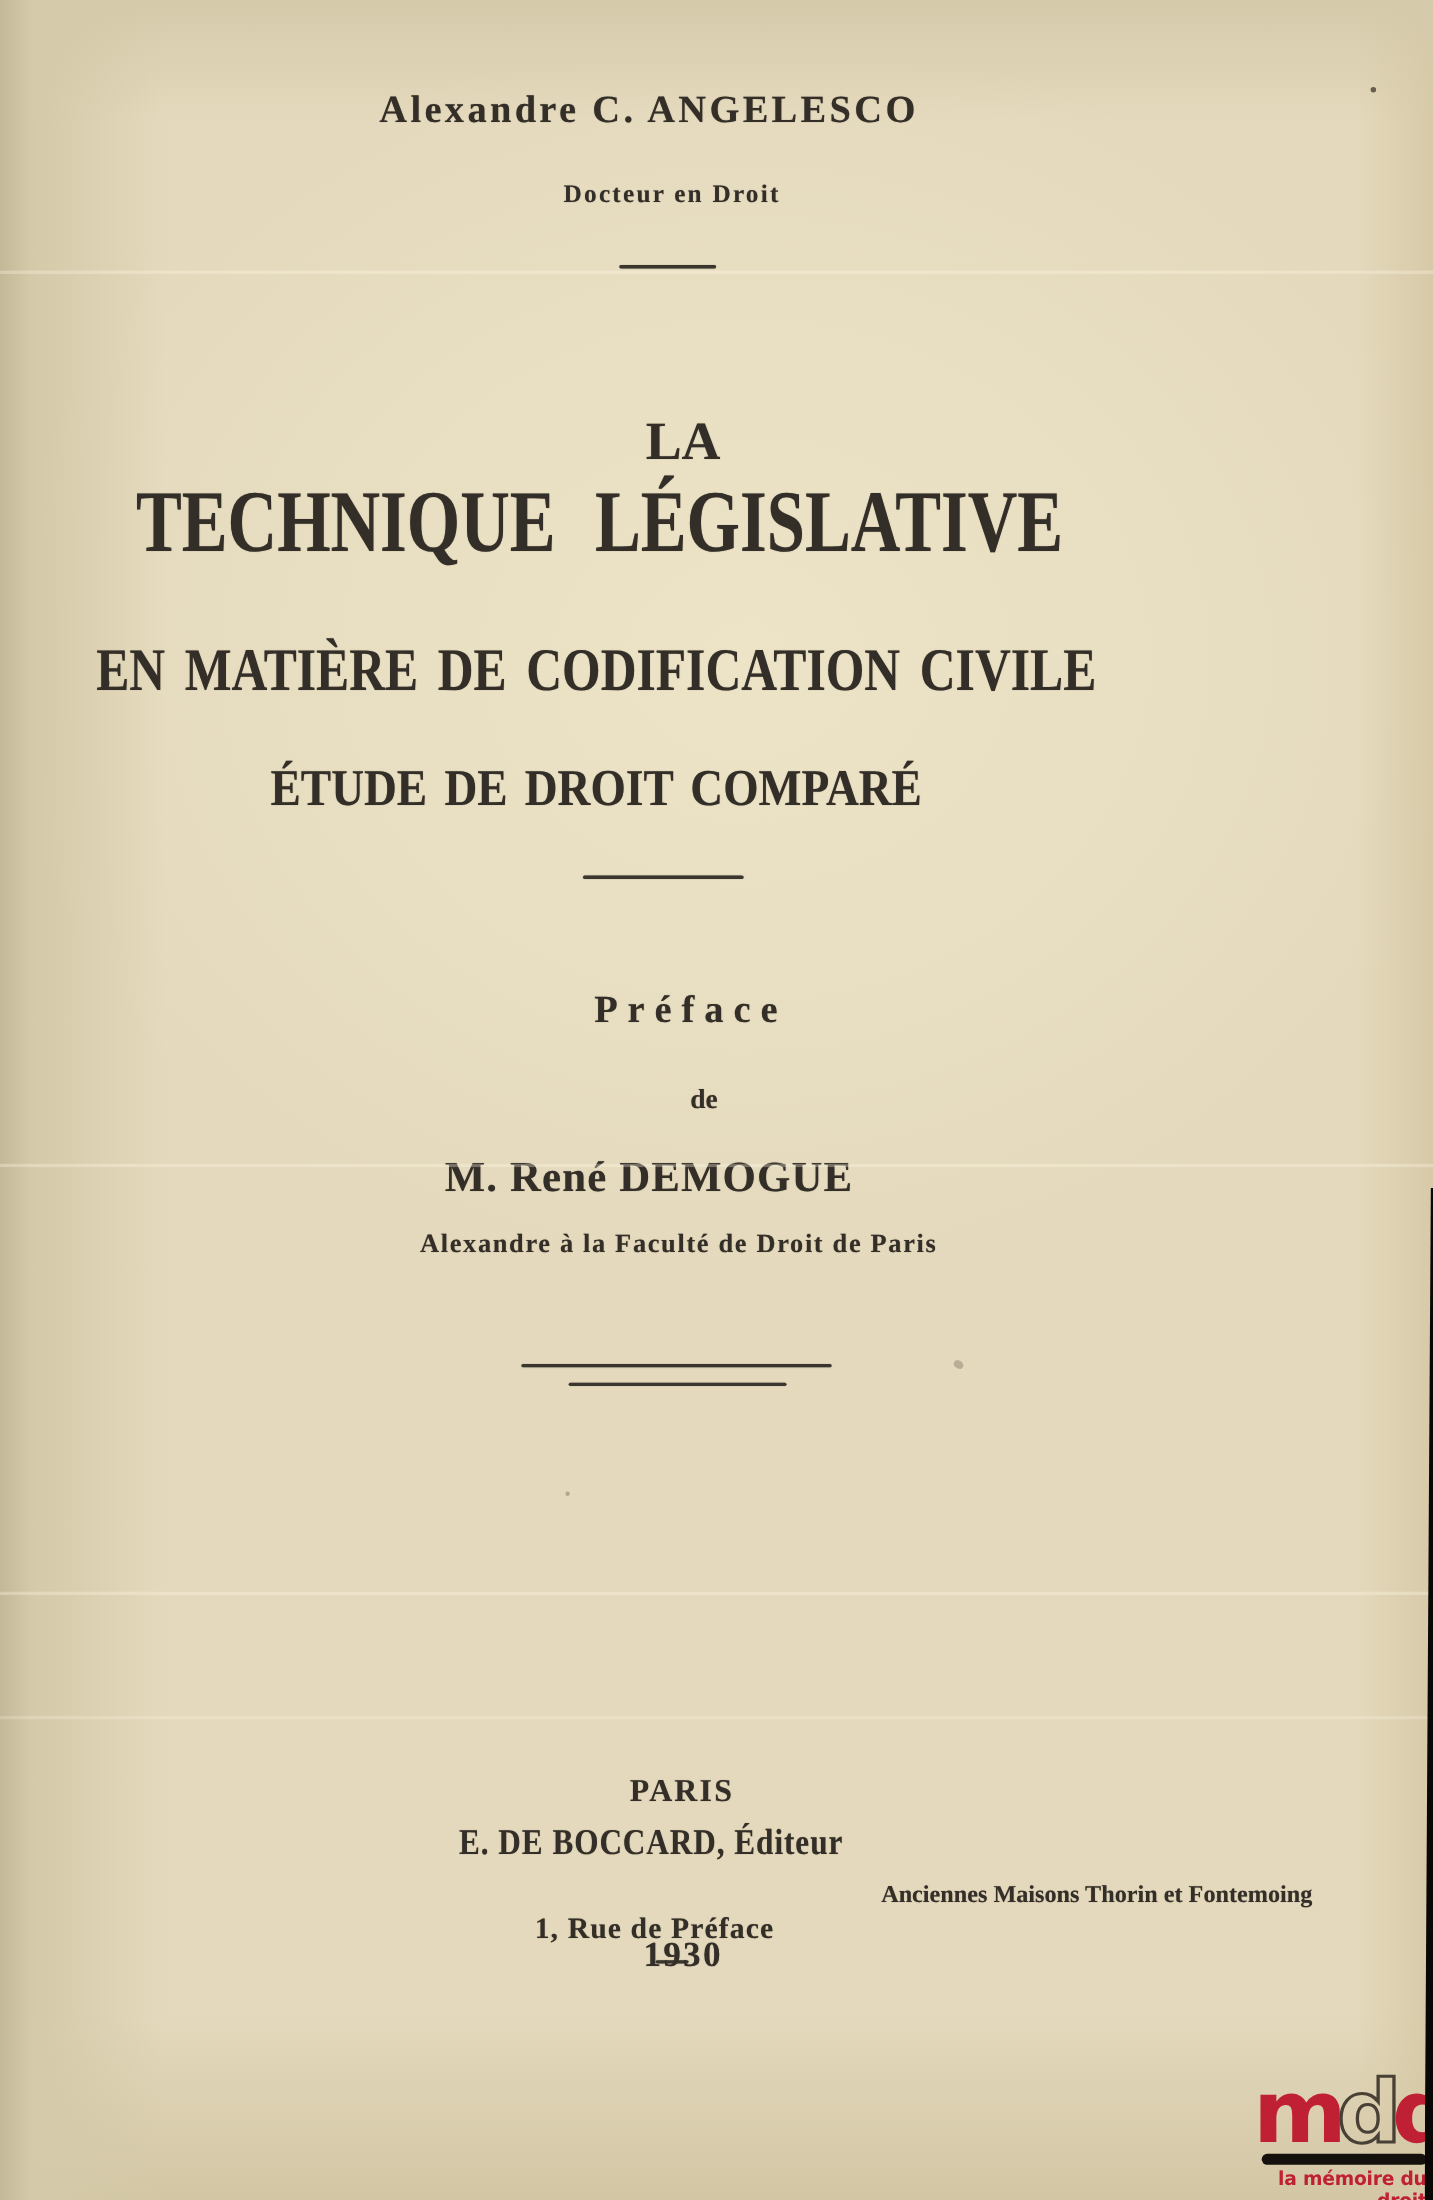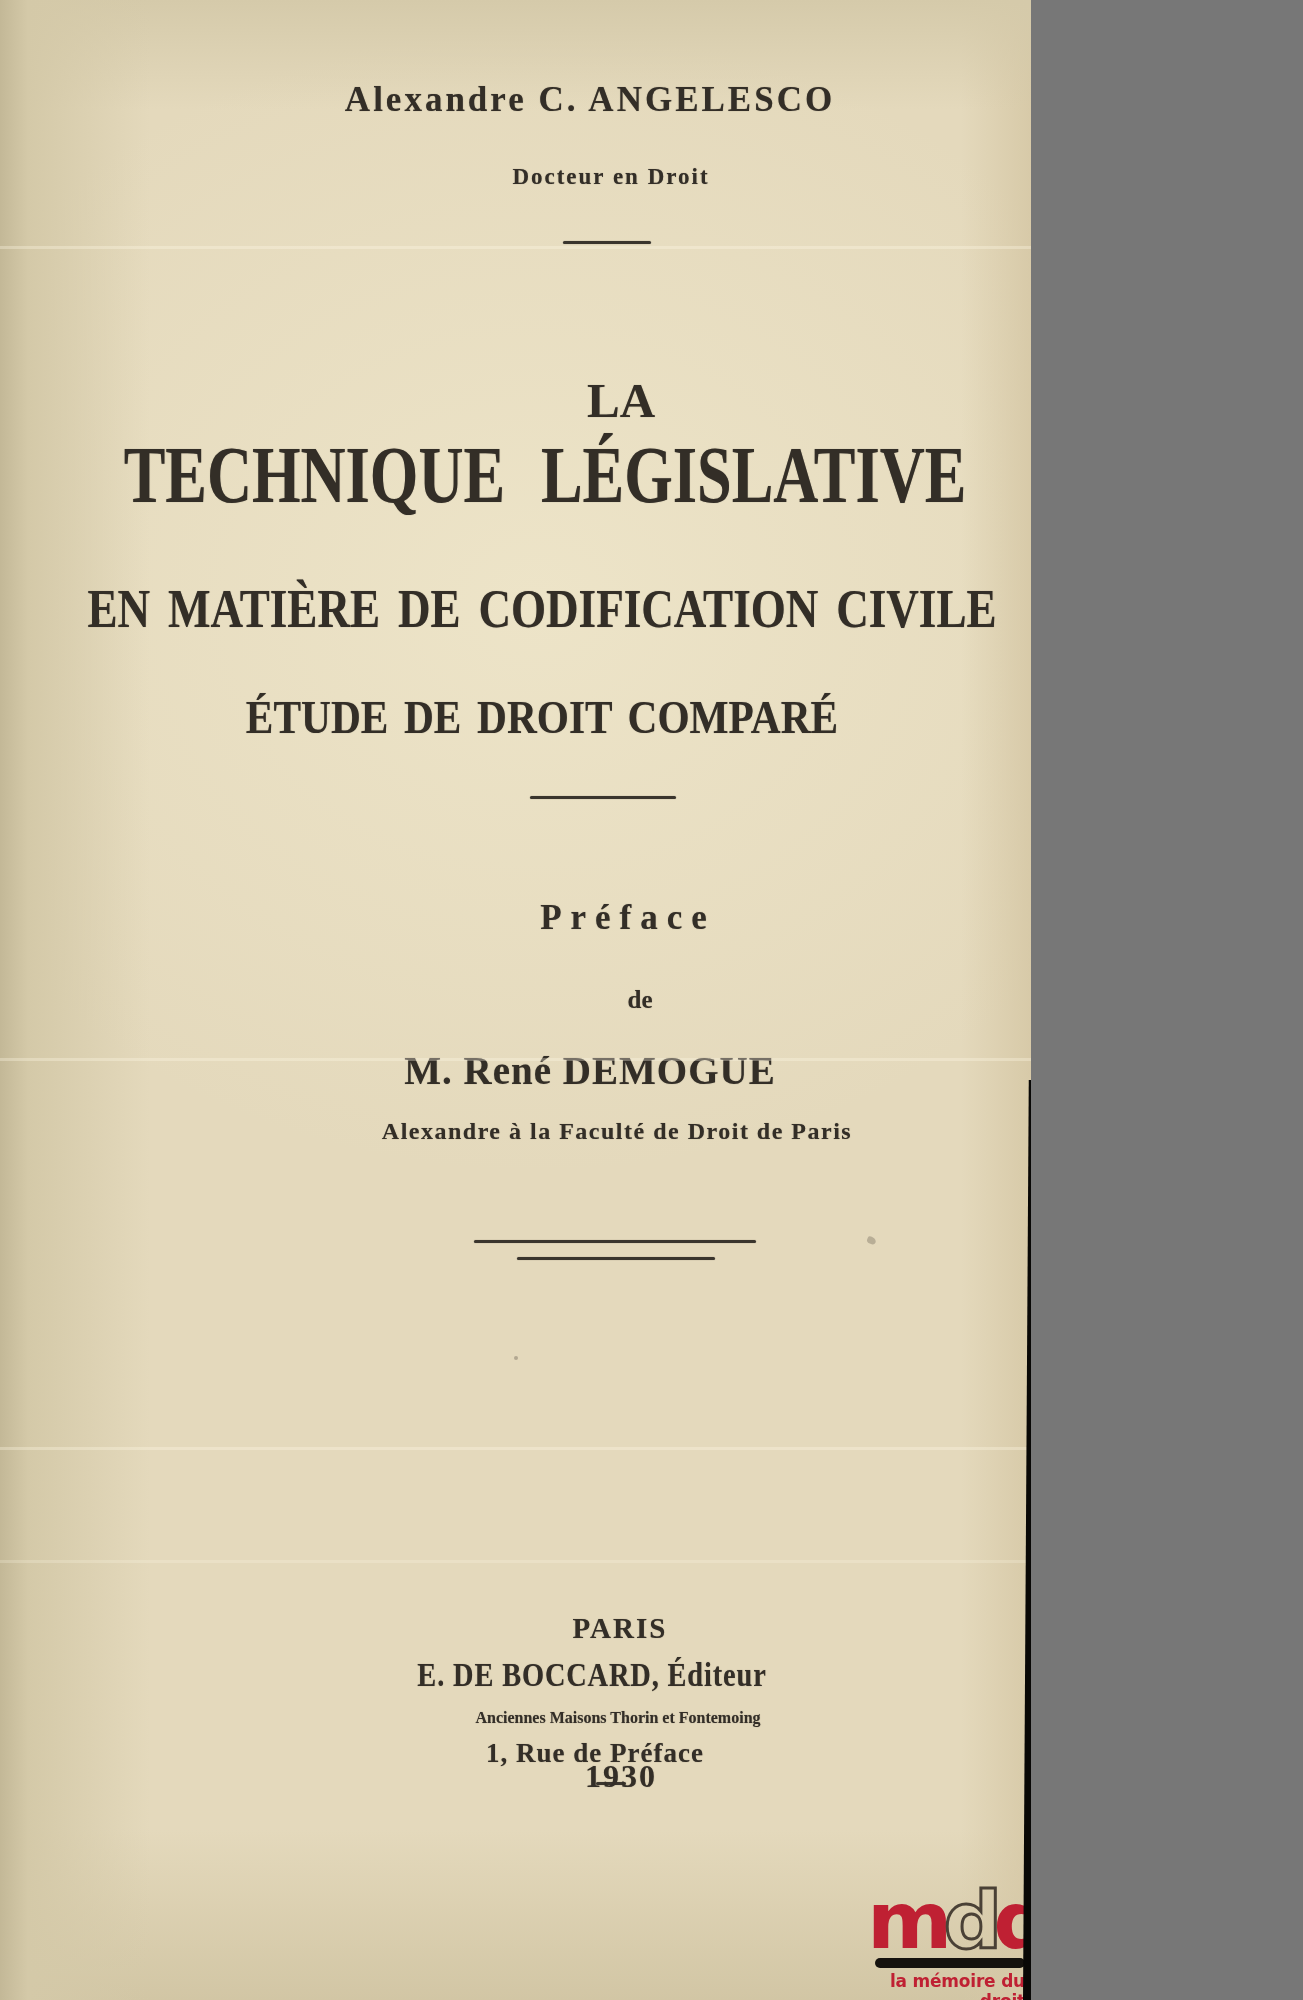--- a/index.html
+++ b/index.html
@@ -1,18 +1,18 @@
 <!DOCTYPE html>
 <html><head>
 <meta charset="utf-8">
 <style>
   html,body{margin:0;padding:0;background:#777;}
   #page{
     position:relative;
-    width:1031px;height:2000px;
+    width:1303px;height:2000px;
     overflow:hidden;
     font-family:"Liberation Serif", serif;
     color:#332e27;
     background-color:#e4d9bc;
     background-image:
       linear-gradient(90deg, #c3b897 0px, #d4c9a8 28px, rgba(212,201,168,0) 150px),
       linear-gradient(180deg, #d5caaa 0px, rgba(213,202,170,0) 110px),
       linear-gradient(270deg, rgba(214,200,166,.9) 0px, rgba(214,200,166,0) 70px),
       linear-gradient(0deg, rgba(208,196,162,.9) 0px, rgba(208,196,162,0) 170px),
       radial-gradient(ellipse 950px 800px at 52% 30%, #ede4c8 0%, rgba(237,228,200,0) 72%);
@@ -64,21 +64,21 @@
   <div class="ln" style="top:898px;--dx:53px;font-size:35px;letter-spacing:9px;">Préface</div>
   <div class="ln" style="top:986px;--dx:65px;font-size:25px;">de</div>
   <div class="ln" style="top:1048px;--dx:15px;font-size:39px;letter-spacing:1px;">M. René DEMOGUE</div>
   <div class="ln" style="top:1118px;--dx:42px;font-size:24px;letter-spacing:1.5px;">Alexandre à la Faculté de Droit de Paris</div>
 
   <div class="rule" style="top:1240px;left:474px;width:282px;"></div>
   <div class="rule" style="top:1257px;left:517px;width:198px;height:2.5px;"></div>
 
   <div class="ln" style="top:1612px;--dx:45px;font-size:29px;letter-spacing:2px;">PARIS</div>
   <div class="ln" style="top:1657px;--dx:17px;--sx:.86;font-size:33px;letter-spacing:1px;">E. DE BOCCARD, Éditeur</div>
-  <div class="ln" style="top:1709px;--dx:43px;font-size:16px;">Anciennes Maisons Thorin et Fontemoing</div>
+  <div class="ln" style="top:1709px;--dx:43px;font-size:22px;text-align:right;">Anciennes Maisons Thorin et Fontemoing</div>
   <div class="ln" style="top:1738px;--dx:20px;font-size:27px;letter-spacing:1px;">1, Rue de Préface</div>
   <div class="rule" style="top:1782px;left:596px;width:30px;"></div>
   <div class="ln" style="top:1758px;--dx:46px;font-size:32px;letter-spacing:2px;">1930</div>
 
   <div class="streak" style="top:246px;"></div>
   <div class="streak" style="top:1058px;"></div>
   <div class="streak" style="top:1447px;"></div>
   <div class="streak" style="top:1560px;opacity:.7;"></div>
   <div class="speck" style="left:1246px;top:79px;width:5px;height:5px;"></div>
   <div class="speck" style="left:867px;top:1237px;width:9px;height:7px;opacity:.35;border-radius:40% 60% 50% 50%;transform:rotate(25deg);"></div>

